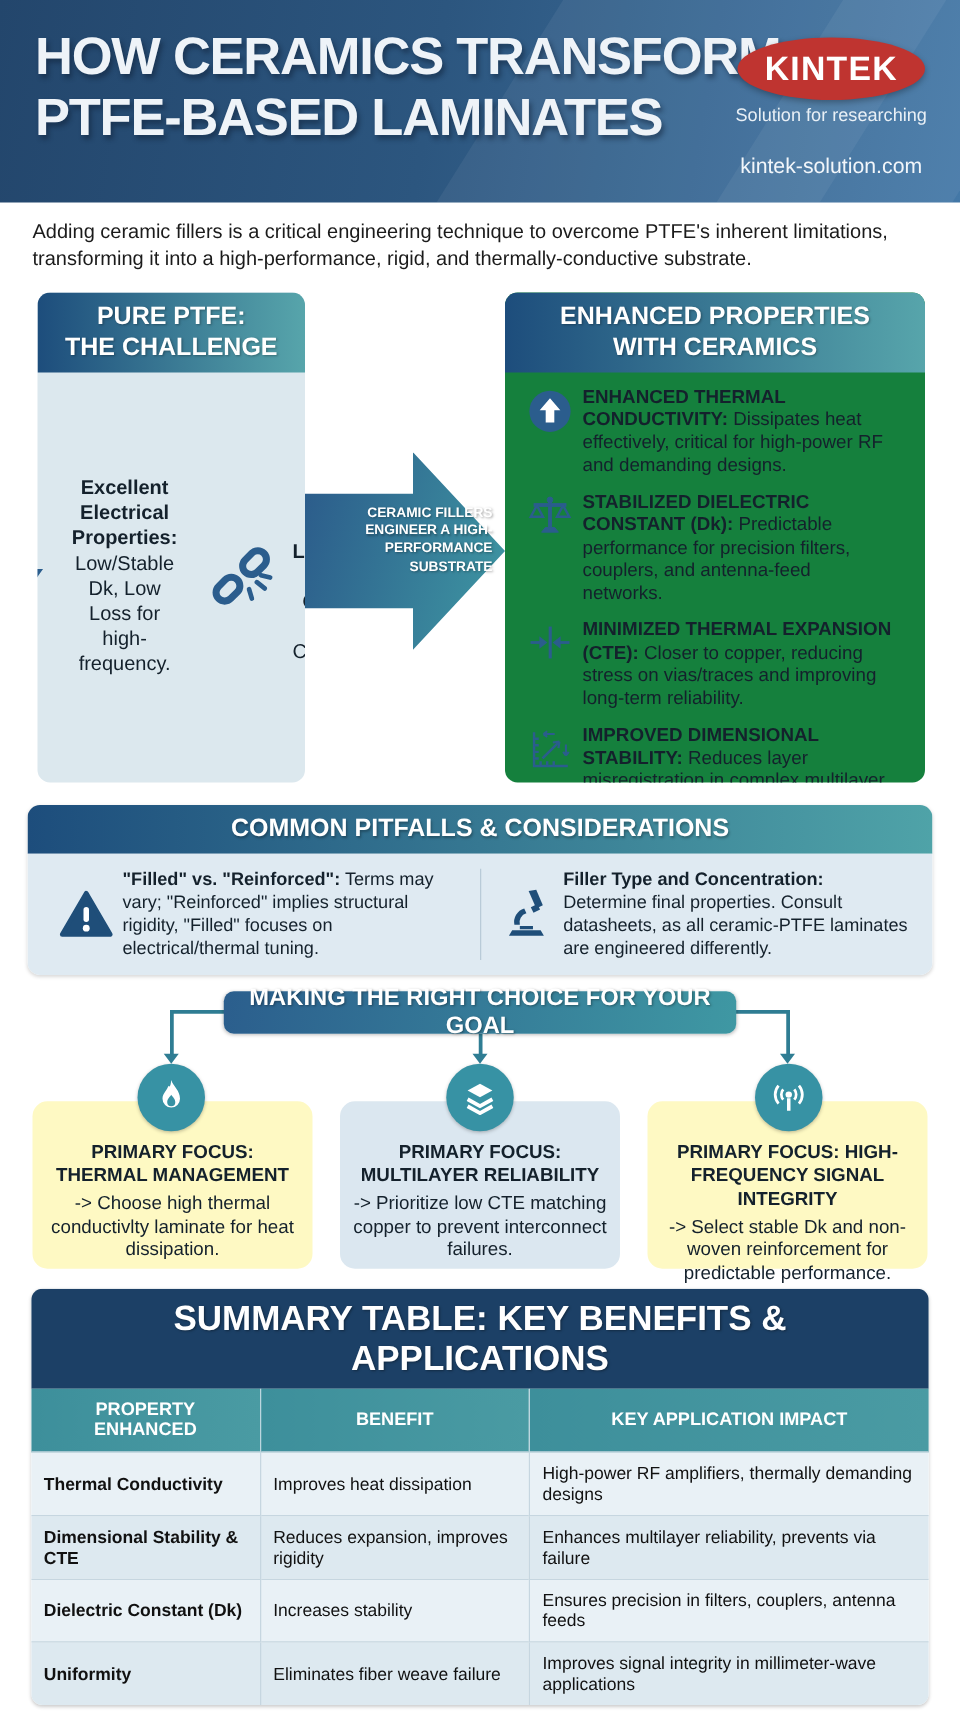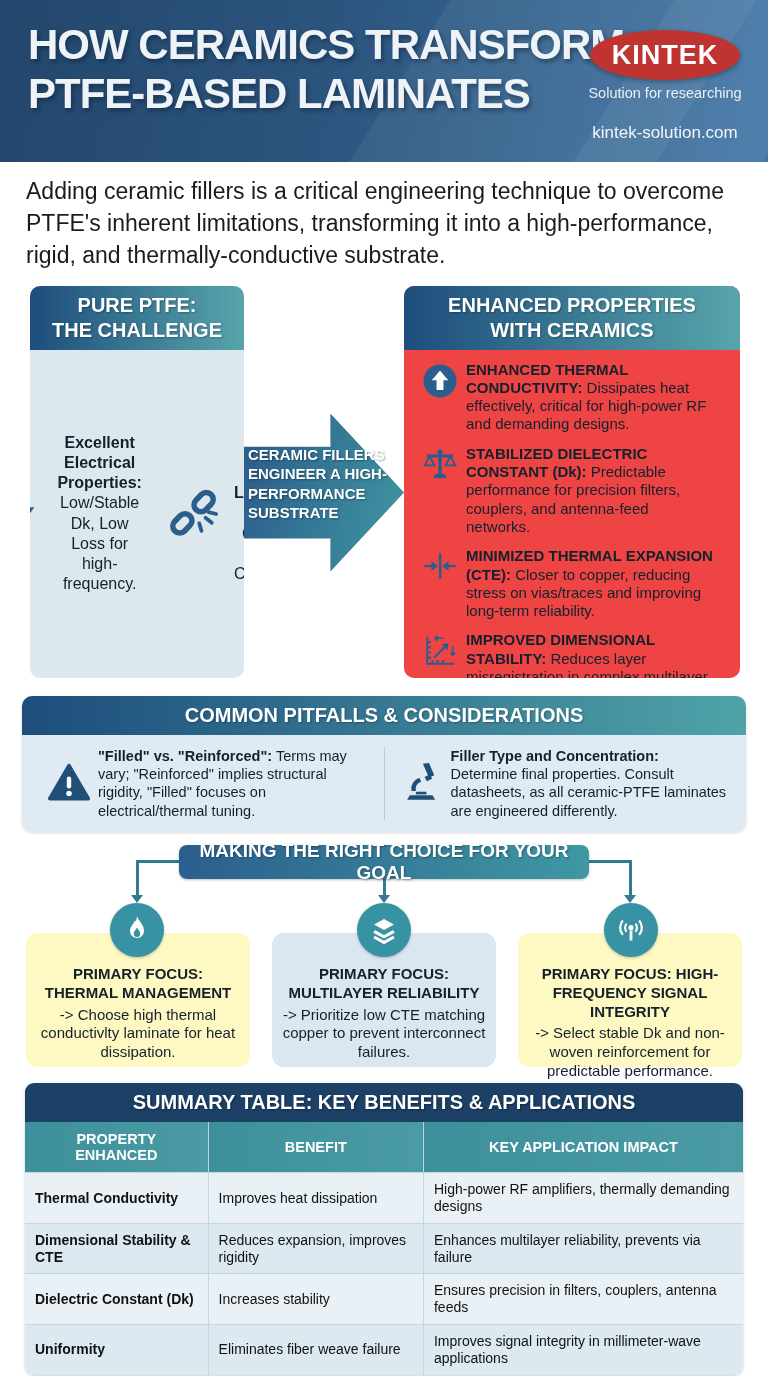--- a/index.html
+++ b/index.html
@@ -27,21 +27,21 @@
   .logo-oval {
     width:150px; height:50px; margin:0 auto; border-radius:50%;
     background:#bf3430; box-shadow:0 2px 5px rgba(0,0,0,.3);
     display:flex; align-items:center; justify-content:center;
     color:#fff; font-weight:bold; font-size:27px; letter-spacing:1px;
   }
   .logo-tagline { color:#e9f0f6; font-size:14.5px; margin-top:5px; }
   .logo-site { color:#f2f6fa; font-size:17px; margin-top:22px; }
   
   .intro { background:#fff; padding:13px 24px 10px 26px; }
-  .intro p { font-size:23px; line-height:1.4; color:#1b1b1b; }
+  .intro p { font-size:16px; line-height:1.4; color:#1b1b1b; }
   
   .transform { display:flex; padding:4px 28px 0 30px; height:400px; }
   .panel { border-radius:10px; display:flex; flex-direction:column; overflow:hidden; }
   .panel-head {
     background:linear-gradient(90deg,#1d4d7c 0%, #57a5ab 100%);
     color:#fff; font-weight:bold; font-size:20px; line-height:1.25;
     text-align:center; padding:7px 6px; text-shadow:1px 1px 2px rgba(0,0,0,.3);
   }
   .panel-head span { display:block; }
   .challenge { width:214px; background:#dce8ee; height:392px; }
@@ -55,24 +55,24 @@
   .challenge-divider { width:82%; height:1px; background:#a8bcc8; margin:8px 0; }
   
   .arrow-zone { width:160px; position:relative; }
   .big-arrow {
     position:absolute; left:0; top:128px; width:160px; height:158px;
     background:linear-gradient(105deg,#2b5a8a 0%, #3f98a3 100%);
     clip-path:polygon(0% 21%, 54% 21%, 54% 0%, 100% 50%, 54% 100%, 54% 79%, 0% 79%);
   }
   .arrow-label {
     position:absolute; left:4px; top:50%; transform:translateY(-50%);
-    width:146px; text-align:left; color:#fff; font-weight:bold;
-    font-size:15px; line-height:1.3; text-shadow:1px 1px 2px rgba(0,0,0,.35);
-  }
-  .enhanced { flex:1; background:#ef4444; height:392px; }
+    width:146px; text-align:right; color:#fff; font-weight:bold;
+    font-size:11px; line-height:1.3; text-shadow:1px 1px 2px rgba(0,0,0,.35);
+  }
+  .enhanced { flex:1; background:#15803d; height:392px; }
   .enhanced-body { flex:1; padding:11px 24px 8px 10px; display:flex; flex-direction:column; gap:11px; }
   .enh-item { display:flex; align-items:flex-start; }
   .enh-icon { width:52px; flex:none; display:flex; justify-content:center; color:#2b5d8d; padding-top:2px; }
   .enh-text { flex:1; font-size:15px; line-height:1.22; color:#14212c; }
   .enh-text b { font-weight:bold; }
   
   .pitfalls { margin:14px 22px 0; border-radius:10px; overflow:hidden; box-shadow:0 1px 3px rgba(0,0,0,.15); }
   .pitfalls-head {
     background:linear-gradient(90deg,#1d4d7c 0%, #4fa3a8 100%);
     color:#fff; font-weight:bold; font-size:20px; text-align:center; padding:8px;
@@ -120,21 +120,21 @@
     flex:1; border-radius:12px; height:134px; padding:32px 10px 8px;
     text-align:center;
   }
   .card-bg-a { background:#fef9c3; }
   .card-bg-b { background:#dbe7f0; }
   .choice-card h3 { font-size:15px; font-weight:bold; color:#14212c; line-height:1.25; margin-bottom:3px; }
   .choice-card p { font-size:15px; color:#14212c; line-height:1.25; }
   
   .summary { margin:10px 25px 0; border-radius:9px; overflow:hidden; box-shadow:0 1px 3px rgba(0,0,0,.2); }
   .summary-title {
-    background:#1c4066; color:#fff; font-weight:bold; font-size:20px;
+    background:#1c4066; color:#fff; font-weight:bold; font-size:28px;
     text-align:center; padding:8px; text-shadow:1px 1px 2px rgba(0,0,0,.35);
   }
   table.benefits { width:100%; border-collapse:collapse; }
   table.benefits th {
     background:linear-gradient(90deg,#3d8f9b,#4a9ba3);
     color:#fff; font-size:14.5px; font-weight:bold; padding:9px 16px;
     text-align:center; border-left:1px solid #bcd6de;
   }
   table.benefits th:first-child { border-left:none; }
   table.benefits td {

